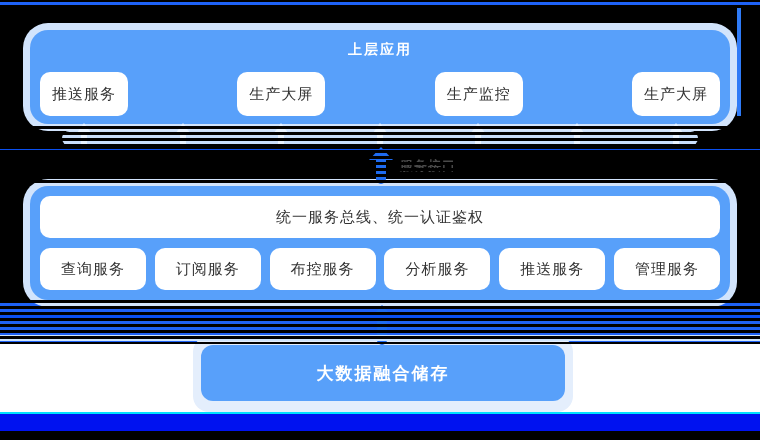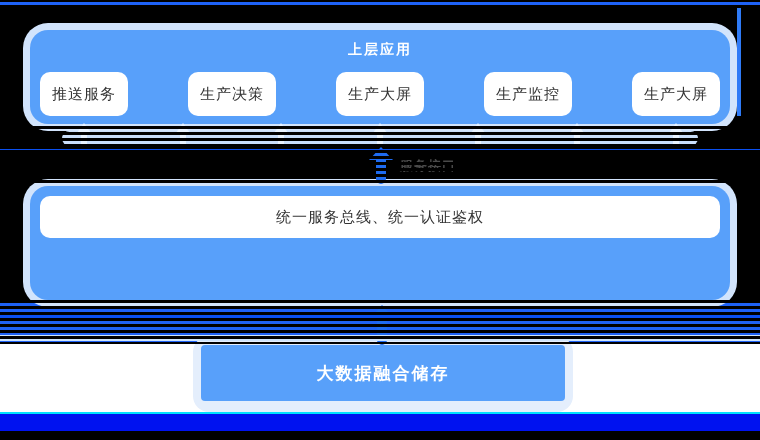--- a/index.html
+++ b/index.html
@@ -41,21 +41,21 @@
   #arrow1 .stem{height:24px}
   #arrow2{left:370px;top:305px}
   #arrow2 .stem{height:27px}
   #arrow-label{position:absolute;left:400px;top:157px;font-size:13px;font-weight:bold;
                color:#4a4a4a;letter-spacing:1px;z-index:3}
 
   
   #storage-halo{position:absolute;left:193px;top:336px;width:380px;height:76px;
                 background:#E4EEFC;border-radius:16px;z-index:2}
   #storage-box{position:absolute;left:8px;top:9px;width:364px;height:56px;
-               background:#58A0FA;border-radius:4px;display:flex;align-items:center;
+               background:#58A0FA;border-radius:12px;display:flex;align-items:center;
                justify-content:center;color:#fff;font-size:17px;font-weight:bold;
                letter-spacing:2px}
 
   
   .stripe{position:absolute;left:0;width:760px}
   #top-blue-line{top:2px;height:3px;background:#1E62F6;z-index:1}
   #right-streak{position:absolute;left:737px;top:8px;width:4px;height:108px;
                 background:#2F7BF7;z-index:1}
   #gap1-blueline{top:149px;height:4px;background:#0B50F0;z-index:4}
   #gap1-overlay{top:126px;height:60px;z-index:5;pointer-events:none;
@@ -76,21 +76,20 @@
 <div id="right-streak"></div>
 <div class="stripe" id="gap2-base"></div>
 <div class="stripe" id="white-band"></div>
 <div class="stripe" id="cyan-line"></div>
 <div class="stripe" id="blue-band"></div>
 
 <div class="container" id="app-layer">
   <div class="layer-title">上层应用</div>
   <div class="row" id="app-row">
     <div class="wbox app-box">推送服务</div>
-    <div class="wbox app-box">生产决策</div>
     <div class="wbox app-box">生产大屏</div>
     <div class="wbox app-box">生产监控</div>
     <div class="wbox app-box">生产大屏</div>
   </div>
 </div>
 
 <div id="band"></div>
 <div class="sarrow" style="left:77px">
     <div class="tri"></div>
     <div class="stem"></div>
@@ -121,20 +120,28 @@
   </div>
 
 <div class="barrow" id="arrow1">
     <div class="tri"></div>
     <div class="stem"></div>
   </div>
 <div id="arrow-label">服务接口</div>
 
 <div class="container" id="service-layer">
   <div id="bus-bar">统一服务总线、统一认证鉴权</div>
+  <div class="row" id="svc-row">
+    <div class="wbox svc-box">查询服务</div>
+    <div class="wbox svc-box">订阅服务</div>
+    <div class="wbox svc-box">布控服务</div>
+    <div class="wbox svc-box">分析服务</div>
+    <div class="wbox svc-box">推送服务</div>
+    <div class="wbox svc-box">管理服务</div>
+  </div>
 </div>
 
 <div class="barrow" id="arrow2">
     <div class="tri"></div>
     <div class="stem"></div>
   </div>
 
 <div id="storage-halo">
   <div id="storage-box">大数据融合储存</div>
 </div>

